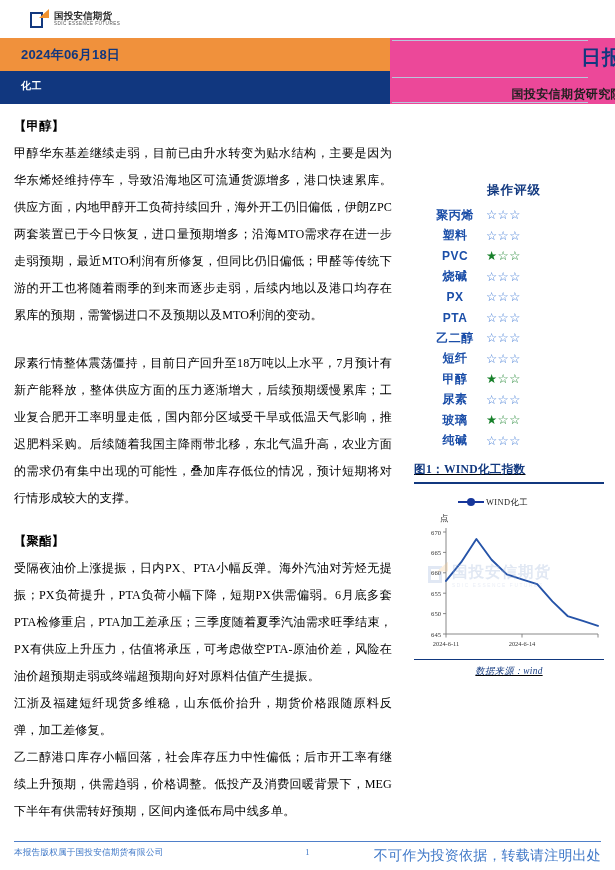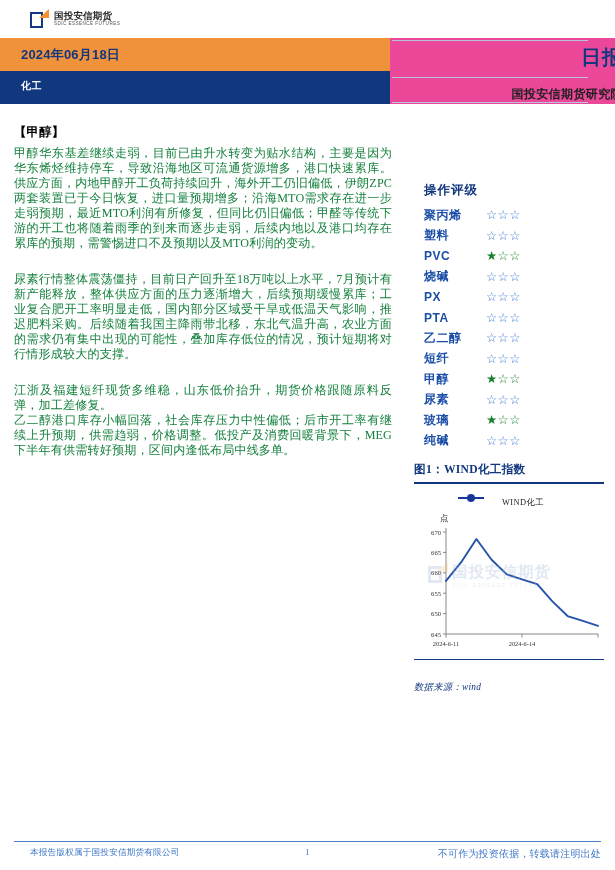--- a/index.html
+++ b/index.html
@@ -135,46 +135,46 @@
     color: #1f1f1f;
     font-family: "Liberation Sans", sans-serif;
     letter-spacing: 0.4px;
   }
 
   
   .body-col {
     position: absolute;
     left: 14px; top: 118px;
     width: 378px;
-    margin-top: 6px;
   }
   .sec-title {
     font-size: 12.3px;
     font-weight: bold;
     color: #000;
     margin: 0 0 5px 0;
     letter-spacing: 0.3px;
   }
   .sec-para {
     font-size: 12.1px;
-    color: #15803d;
+    color: #000000;
     margin: 0;
-    line-height: 15px;
+    line-height: 27px;
     text-align: justify;
     text-justify: inter-ideograph;
     letter-spacing: 0.15px;
   }
   .sec-block { margin-bottom: 21px; }
   .sec-block.tight { margin-bottom: 0; }
 
   
   .rate-panel {
     position: absolute;
     left: 414px; top: 182px;
     width: 190px;
+    text-align: center;
   }
   .rate-head {
     font-size: 12.5px;
     font-weight: bold;
     color: #11387f;
     margin: 0 0 6px 10px;
     letter-spacing: 1px;
     font-family: "Liberation Serif", serif;
   }
   .rate-row {
@@ -199,20 +199,21 @@
     font-family: "DejaVu Sans", sans-serif;
   }
   .stars.blue { color: #3f79d4; }
   .stars.green { color: #17802a; }
 
   
   .fig-wrap {
     position: absolute;
     left: 414px; top: 462px;
     width: 190px;
+    text-decoration: underline;
   }
   .fig-title {
     font-size: 11.6px;
     font-weight: bold;
     color: #11387f;
     letter-spacing: 0.3px;
     margin: 0 0 5px 0;
     font-family: "Liberation Serif", serif;
   }
   .fig-rule {
@@ -224,22 +225,22 @@
     position: relative;
     width: 190px;
     height: 172px;
     margin-top: 2px;
     overflow: hidden;
   }
   .fig-legend {
     position: absolute;
     left: 44px; top: 11px;
     display: flex;
-    align-items: flex-start;
-    gap: 18px;
+    align-items: center;
+    gap: 2px;
   }
   .leg-line {
     width: 26px; height: 2px;
     background: #17379b;
     position: relative;
   }
   .leg-line::after {
     content: "";
     position: absolute;
     left: 9px; top: -3px;
@@ -308,56 +309,56 @@
     letter-spacing: 1.6px;
     font-family: "Liberation Sans", sans-serif;
   }
   .fig-rule2 {
     height: 1.2px;
     background: #11387f;
     width: 100%;
     margin-top: 1px;
   }
   .fig-src {
-    margin-top: 21px;
+    margin-top: 5px;
     font-size: 9.3px;
     color: #11387f;
     font-style: italic;
     font-family: "Liberation Serif", serif;
     letter-spacing: 0.3px;
+    text-align: center;
   }
 
   
   .foot-rule {
     position: absolute;
     left: 14px; top: 841px;
     width: 587px;
     height: 1.4px;
     background: #4f7fc9;
   }
   .foot-left {
     position: absolute;
     left: 14px; top: 847px;
     font-size: 8.6px;
     color: #3f78c8;
     letter-spacing: 0.2px;
-    margin-left: 16px;
   }
   .foot-center {
     position: absolute;
     left: 0; top: 847px;
     width: 615px;
     text-align: center;
     font-size: 8.6px;
     color: #3f78c8;
   }
   .foot-right {
     position: absolute;
     right: 14px; top: 847px;
-    font-size: 10px;
+    font-size: 14px;
     color: #3f78c8;
     letter-spacing: 0.2px;
     text-align: center;
   }
 </style>
 </head>
 <body>
 
 <div class="logo-area">
   <div class="logo-wrap">
@@ -389,20 +390,24 @@
 
   <div class="sec-block">
     <p class="sec-title">【甲醇】</p>
     <p class="sec-para">甲醇华东基差继续走弱，目前已由升水转变为贴水结构，主要是因为华东烯烃维持停车，导致沿海地区可流通货源增多，港口快速累库。供应方面，内地甲醇开工负荷持续回升，海外开工仍旧偏低，伊朗ZPC两套装置已于今日恢复，进口量预期增多；沿海MTO需求存在进一步走弱预期，最近MTO利润有所修复，但同比仍旧偏低；甲醛等传统下游的开工也将随着雨季的到来而逐步走弱，后续内地以及港口均存在累库的预期，需警惕进口不及预期以及MTO利润的变动。</p>
   </div>
 
   <div class="sec-block">
     <p class="sec-para">尿素行情整体震荡僵持，目前日产回升至18万吨以上水平，7月预计有新产能释放，整体供应方面的压力逐渐增大，后续预期缓慢累库；工业复合肥开工率明显走低，国内部分区域受干旱或低温天气影响，推迟肥料采购。后续随着我国主降雨带北移，东北气温升高，农业方面的需求仍有集中出现的可能性，叠加库存低位的情况，预计短期将对行情形成较大的支撑。</p>
   </div>
 
+  <div class="sec-block tight">
+    <p class="sec-title">【聚酯】</p>
+    <p class="sec-para">受隔夜油价上涨提振，日内PX、PTA小幅反弹。海外汽油对芳烃无提振；PX负荷提升，PTA负荷小幅下降，短期PX供需偏弱。6月底多套PTA检修重启，PTA加工差承压；三季度随着夏季汽油需求旺季结束，PX有供应上升压力，估值将承压，可考虑做空PTA-原油价差，风险在油价超预期走弱或终端超预期向好对原料估值产生提振。</p>
+  </div>
 
   <div class="sec-block tight">
     <p class="sec-para">江浙及福建短纤现货多维稳，山东低价抬升，期货价格跟随原料反弹，加工差修复。</p>
   </div>
 
   <div class="sec-block tight">
     <p class="sec-para">乙二醇港口库存小幅回落，社会库存压力中性偏低；后市开工率有继续上升预期，供需趋弱，价格调整。低投产及消费回暖背景下，MEG下半年有供需转好预期，区间内逢低布局中线多单。</p>
   </div>
 
 </div>

